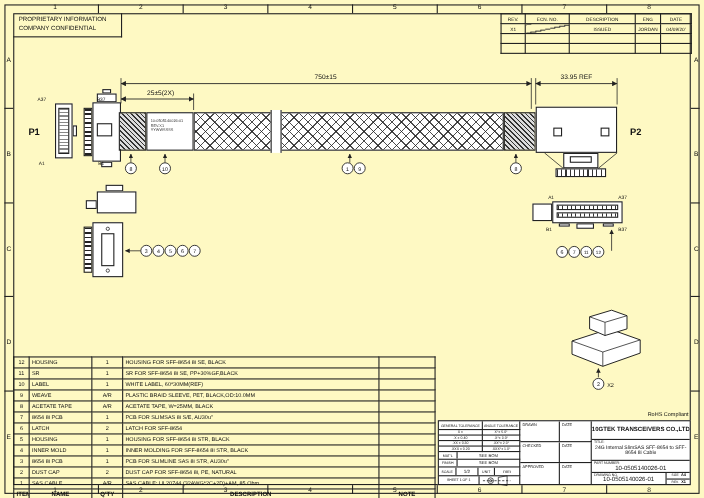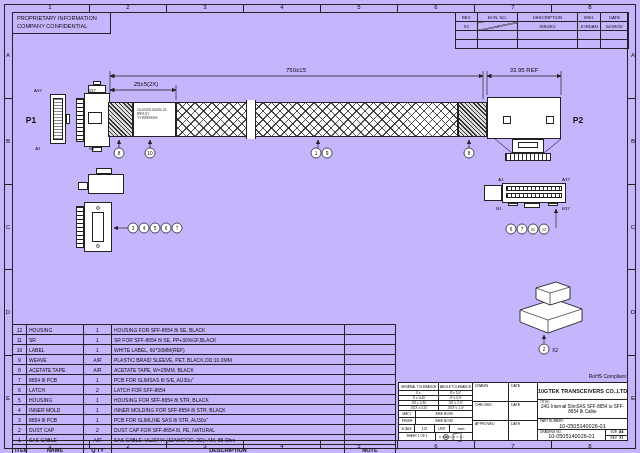--- a/index.html
+++ b/index.html
@@ -1,16 +1,16 @@
 <!DOCTYPE html>
 <html><head>
 <meta charset="utf-8">
 <style>
   html,body{margin:0;padding:0;background:#fff}
-  #sheet{position:relative;width:640px;height:453px;background:#c4b5fd;
+  #sheet{position:relative;width:640px;height:453px;background:#fef9c3;
          font-family:"Liberation Sans",sans-serif;color:#111;overflow:hidden}
   .abs{position:absolute;box-sizing:border-box}
   .box{border:1px solid #222;background:#fff}
   .zl{font-size:6px;text-align:center;width:16px;margin-left:-8px;line-height:8px}
   .zr{font-size:6px;text-align:center;width:8px;height:10px;margin-top:-5px;line-height:10px}
   .tkv{width:1px;height:8px;background:#222}
   .tkh{width:8px;height:1px;background:#222}
   .hatch{border:1px solid #222;background:repeating-linear-gradient(45deg,#333 0,#333 1px,#dcdcdc 1px,#dcdcdc 3px)}
   .braidbg{border:1px solid #222;background:
      repeating-linear-gradient(45deg,rgba(30,30,30,.8) 0,rgba(30,30,30,.8) 1px,transparent 1px,transparent 6px),

